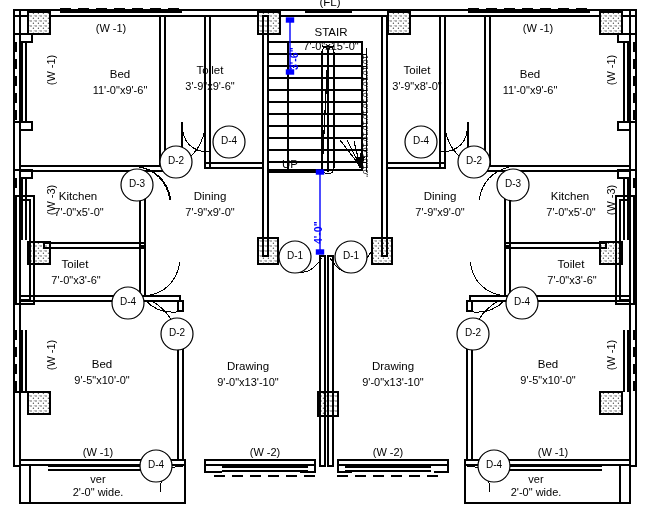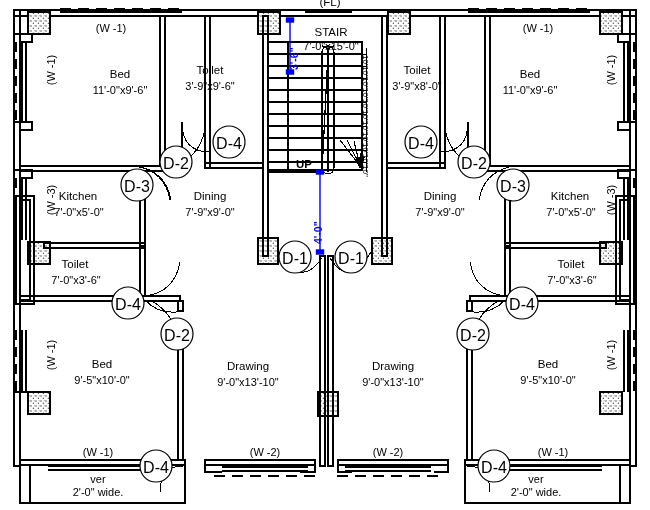--- a/index.html
+++ b/index.html
@@ -10,21 +10,21 @@
   .lbl{position:absolute;color:#000;text-align:center;line-height:1.15;
        white-space:nowrap;font-family:"Liberation Sans","DejaVu Sans",sans-serif;
        -webkit-font-smoothing:antialiased;}
   .rm-name{font-size:11.5px;}
   .rm-dim{font-size:11px;}
   .win{font-size:11px;}
   .tiny{font-size:11px;}
   .dimtxt{position:absolute;color:#0000ff;font-size:10.5px;font-weight:bold;
           font-family:"Liberation Sans","DejaVu Sans",sans-serif;white-space:nowrap;}
   .vert{transform-origin:0 0;}
-  .dmark{position:absolute;font-size:16px;color:#000;white-space:nowrap;
+  .dmark{position:absolute;font-size:10px;color:#000;white-space:nowrap;
          text-align:center;}
 </style>
 </head>
 <body>
 
 <div id="plan">
 
 <svg width="650" height="510" viewBox="0 0 650 510">
   <g fill="none" stroke="#000" stroke-width="1.4" shape-rendering="crispEdges">
 
@@ -272,21 +272,21 @@
     <line x1="320" y1="172" x2="320" y2="252"></line>
     <rect x="316.5" y="170" width="7" height="4"></rect>
     <rect x="316.5" y="250" width="7" height="4"></rect>
   </g>
 </svg>
 
 <div class="lbl rm-name" style="left:300px;top:-4px;width:60px;">(FL)</div>
 
 <div class="lbl rm-name" style="left:296px;top:26px;width:70px;">STAIR</div>
 <div class="lbl rm-dim" style="left:291px;top:40px;width:80px;">7'-0"x15'-0"</div>
-<div class="lbl rm-name" style="left:282px;top:158px;width:30px;text-align:right;font-weight:bold;">UP</div>
+<div class="lbl rm-name" style="left:282px;top:158px;width:30px;text-align:left;">UP</div>
 
 <div style="position:absolute;left:0;top:0;">
   <div class="dmark vert" style="left:370px;top:55px;transform:rotate(90deg);font-size:8px;">10"</div>
   <div class="dmark vert" style="left:370px;top:66px;transform:rotate(90deg);font-size:8px;">10"</div>
   <div class="dmark vert" style="left:370px;top:77px;transform:rotate(90deg);font-size:8px;">10"</div>
   <div class="dmark vert" style="left:370px;top:88px;transform:rotate(90deg);font-size:8px;">10"</div>
   <div class="dmark vert" style="left:370px;top:99px;transform:rotate(90deg);font-size:8px;">10"</div>
   <div class="dmark vert" style="left:370px;top:110px;transform:rotate(90deg);font-size:8px;">10"</div>
   <div class="dmark vert" style="left:370px;top:121px;transform:rotate(90deg);font-size:8px;">10"</div>
   <div class="dmark vert" style="left:370px;top:132px;transform:rotate(90deg);font-size:8px;">10"</div>

